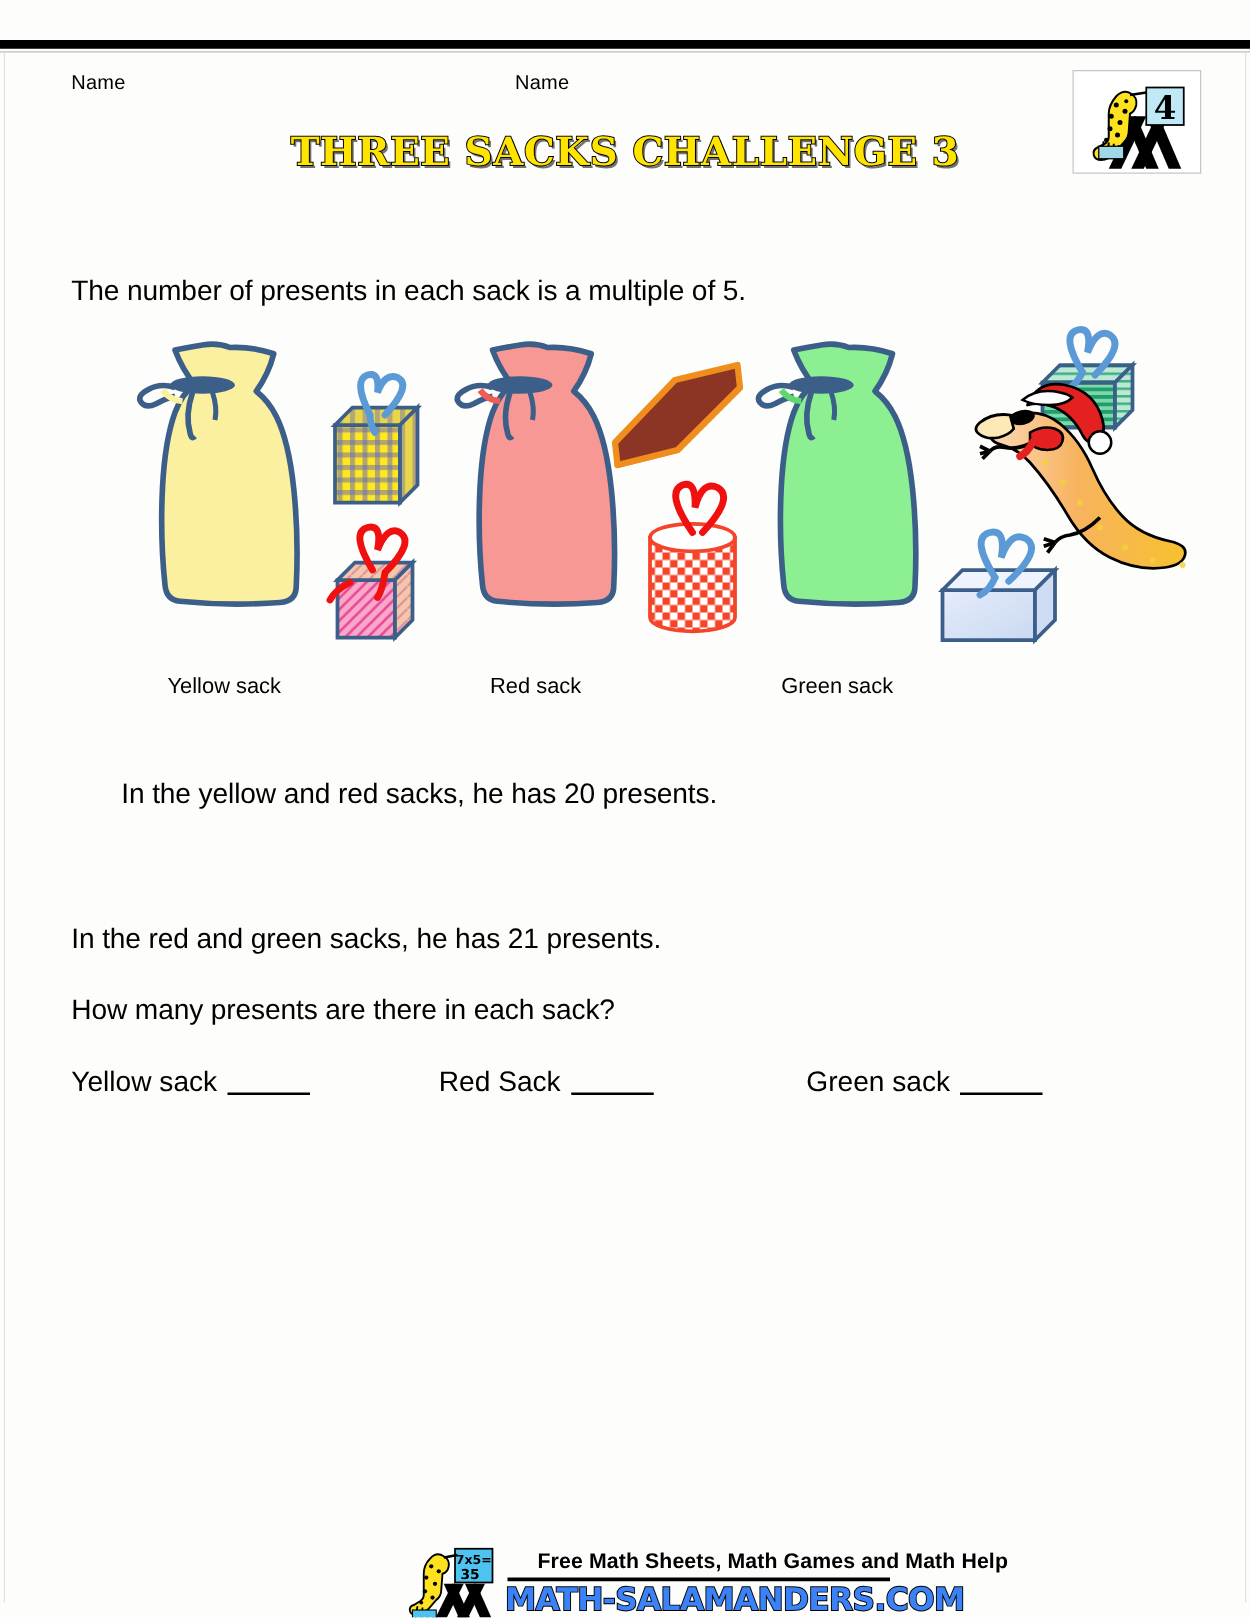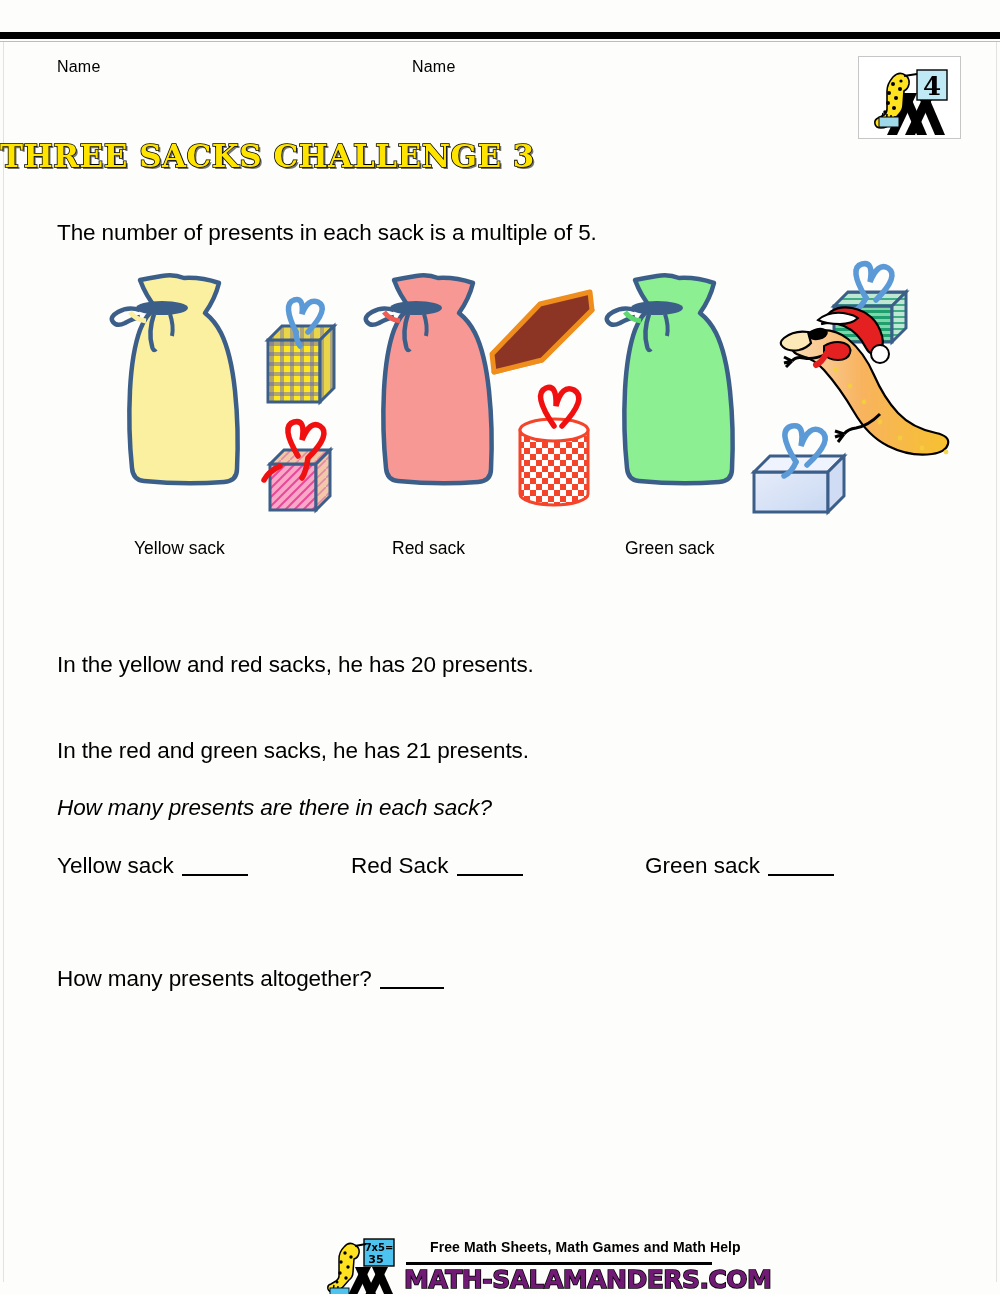--- a/index.html
+++ b/index.html
@@ -66,47 +66,47 @@
     border: 1px solid #c6c6c6;
     background: #ffffff;
     box-sizing: border-box;
   }
 
   
   .title {
     position: absolute;
     left: 0; top: 104px;
     width: 1000px;
+    text-align: center;
     font-family: "DejaVu Serif", serif;
     font-weight: bold;
     font-size: 31px;
     letter-spacing: .5px;
     color: #ffe400;
     -webkit-text-stroke: 1.6px #000000;
     paint-order: stroke fill;
     text-shadow: 2px 2px 0 rgba(0,0,0,.55);
     white-space: nowrap;
-    margin-top: 34px;
   }
 
   
   .body-line {
     position: absolute;
     left: 57px;
     font-size: 22.5px;
     letter-spacing: -0.1px;
     white-space: nowrap;
   }
   .l-intro1 { top: 162px; }
   .l-intro2 { top: 220px; text-align: center; }
 
-  .l-q1 { top: 652px; }
+  .l-q1 { top: 622px; margin-left: 40px; }
   .l-q2 { top: 680px; }
   .l-q3 { top: 738px; }
-  .l-q4 { top: 795px; font-style: italic; }
+  .l-q4 { top: 795px; }
 
   .l-total { top: 966px; }
 
   
   .ans-row {
     position: absolute;
     top: 853px;
     left: 57px;
     width: 880px;
     height: 34px;
@@ -150,40 +150,40 @@
 
   
   .footer {
     position: absolute;
     left: 318px; top: 1196px;
     width: 400px; height: 72px; margin-top: 37px;
   }
   .footer-tag {
     position: absolute;
     left: 112px; top: 6px;
-    font-size: 14px;
+    font-size: 17px;
     font-weight: bold;
     font-family: "Liberation Sans", sans-serif;
     white-space: nowrap;
     letter-spacing: .1px;
   }
   .footer-rule {
     position: absolute;
     left: 88px; top: 29px;
     width: 306px; height: 3px;
     background: #000;
   }
   .footer-url {
     position: absolute;
     left: 86px; top: 32px;
     font-family: "DejaVu Sans", sans-serif;
     font-weight: bold;
     font-size: 25px;
     letter-spacing: -0.5px;
-    color: #701a75;
+    color: #3b82f6;
     -webkit-text-stroke: 1.5px #000;
     paint-order: stroke fill;
     white-space: nowrap;
   }
   svg { display: block; overflow: visible; }
 </style>
 </head>
 <body>
 
 <div id="page">
@@ -390,21 +390,20 @@
   <div class="body-line l-q1">In the yellow and red sacks, he has 20 presents.</div>
   <div class="body-line l-q3">In the red and green sacks, he has 21 presents.</div>
   <div class="body-line l-q4">How many presents are there in each sack?</div>
 
   <div class="ans-row">
     <div class="ans-item a1"><span>Yellow sack</span><span class="blank"></span></div>
     <div class="ans-item a2"><span>Red Sack</span><span class="blank"></span></div>
     <div class="ans-item a3"><span>Green sack</span><span class="blank"></span></div>
   </div>
 
-  <div class="body-line l-total"><span>How many presents altogether?</span><span class="blank short"></span></div>
 
   <div class="footer">
     <svg width="92" height="70" viewBox="0 0 92 70" style="position:absolute;left:0;top:2px">
       <g fill="#000000">
         <polygon points="26,68 35,68 53,32 44,32"></polygon>
         <polygon points="43,68 52,68 70,32 61,32"></polygon>
         <polygon points="53,68 62,68 46,32 37,32"></polygon>
         <polygon points="70,68 79,68 63,32 54,32"></polygon>
       </g>
       <rect x="46" y="4" width="30" height="27" fill="#4fc3ef" stroke="#000" stroke-width="1.4"></rect>

